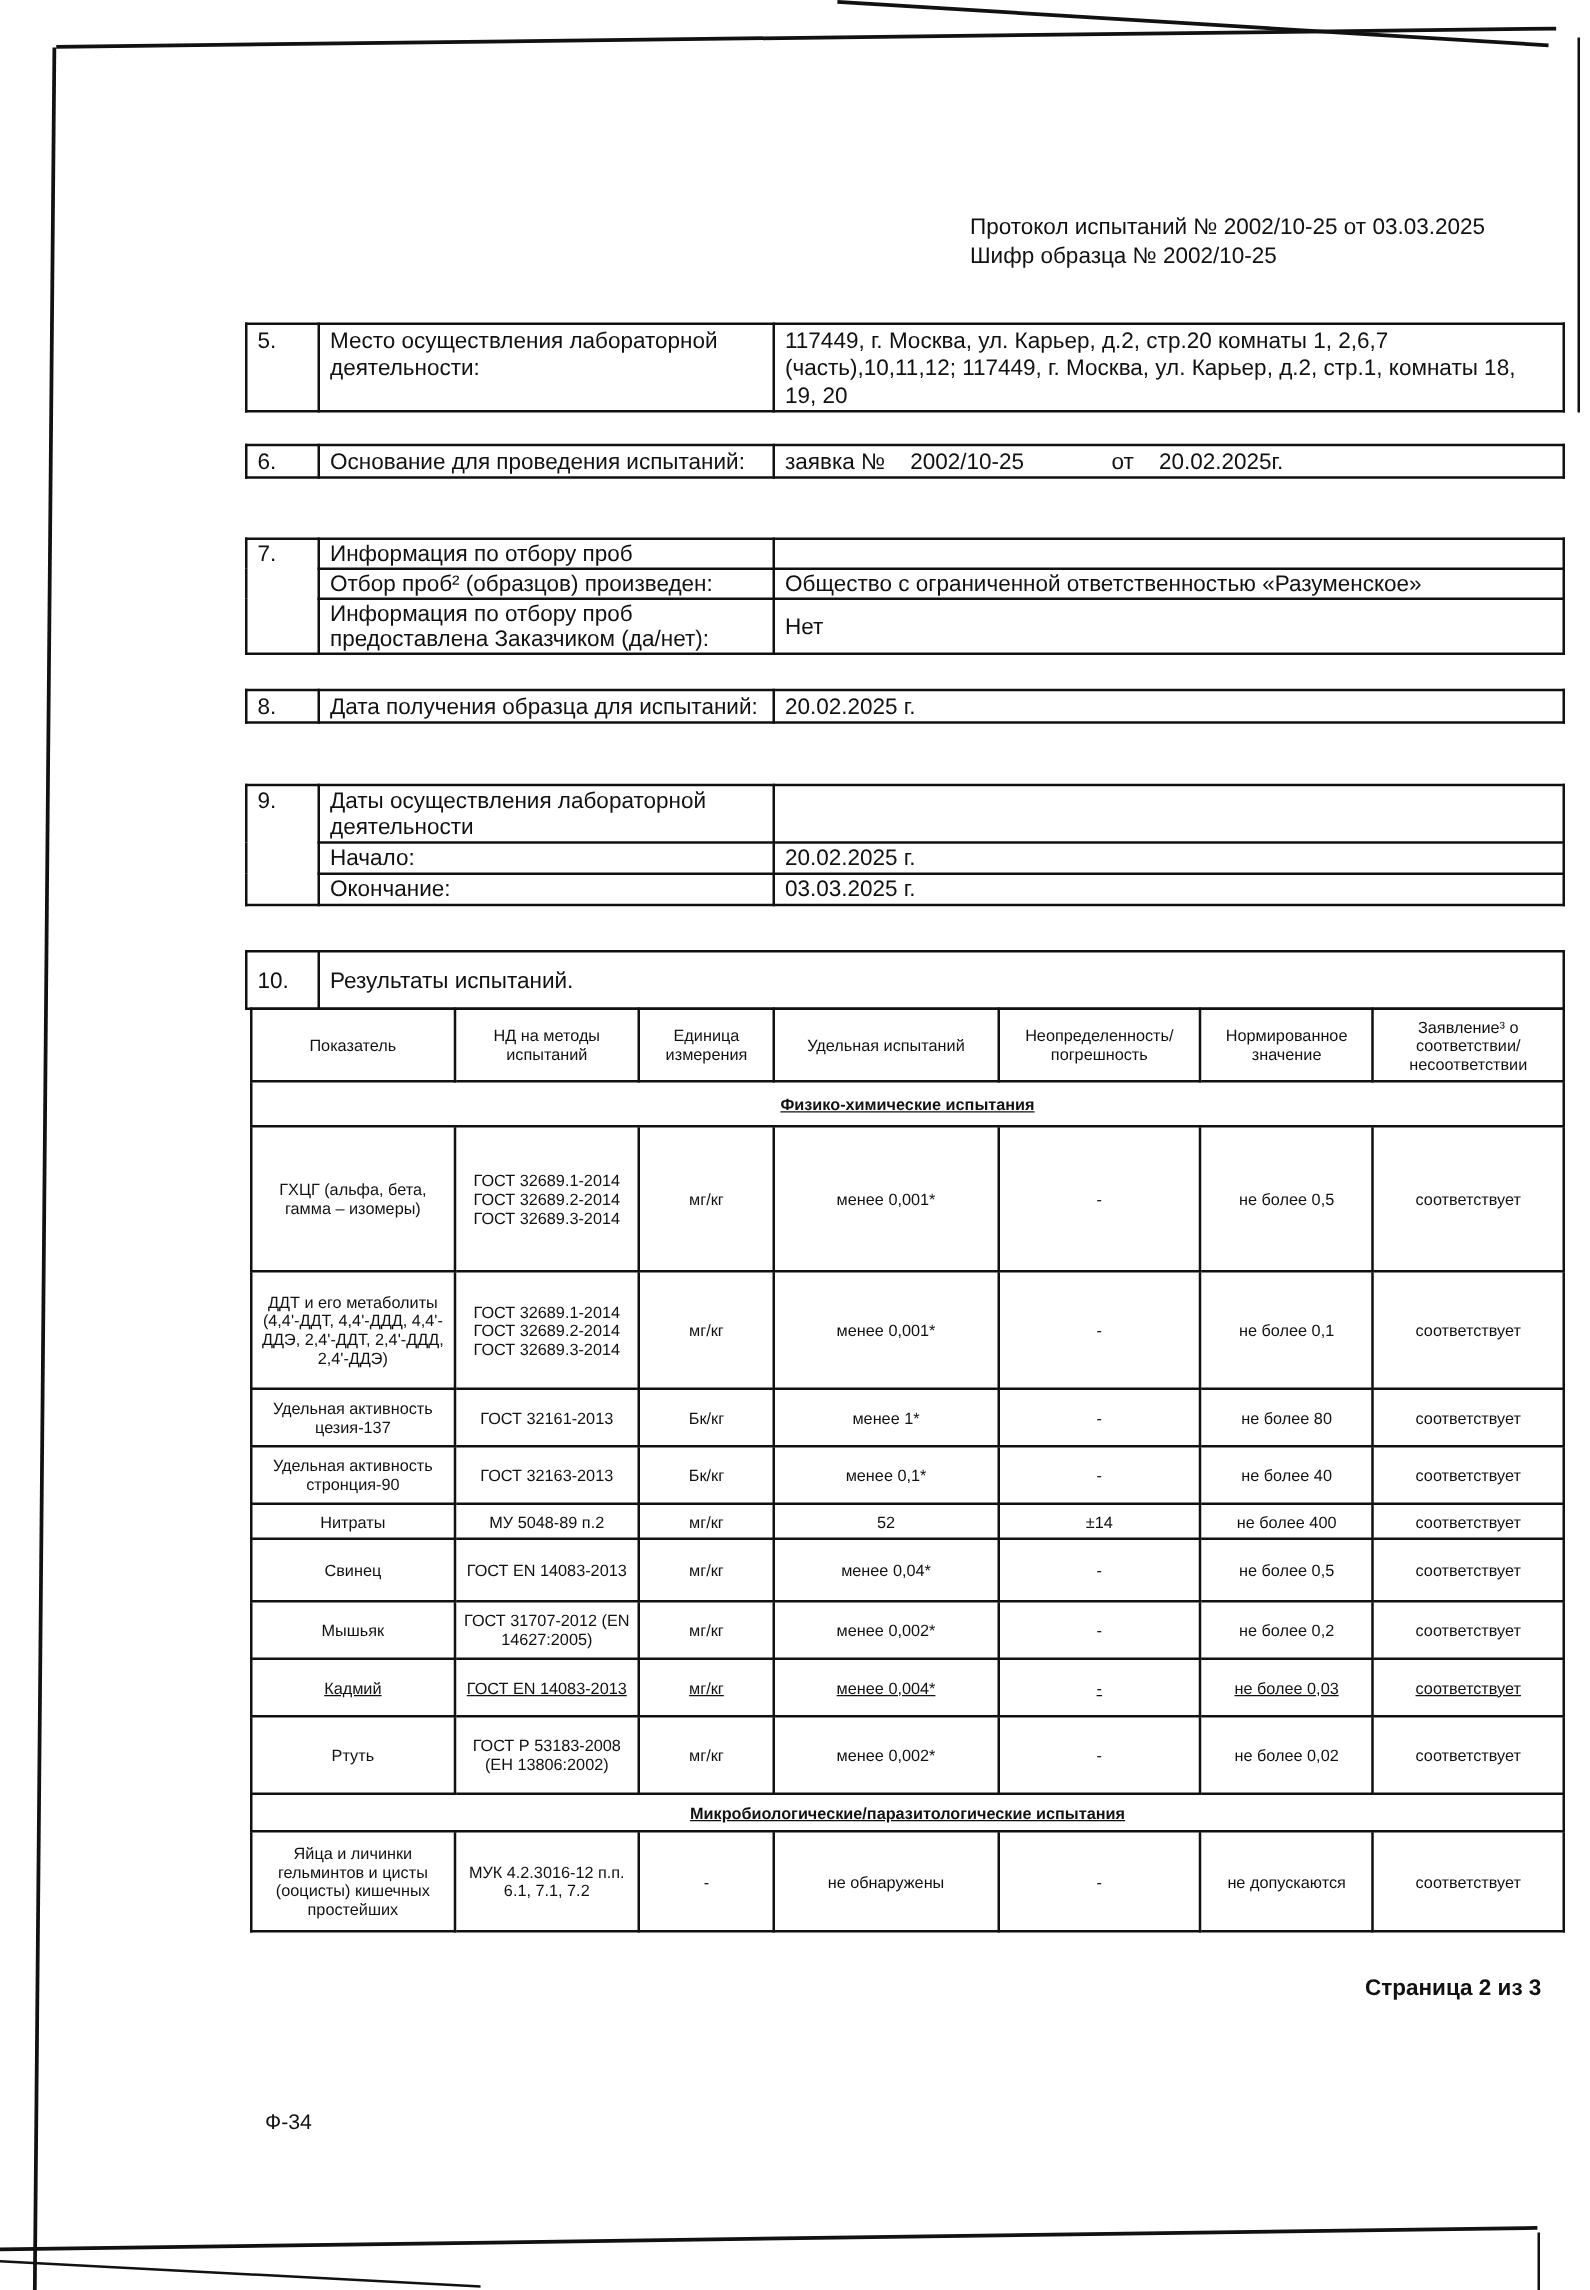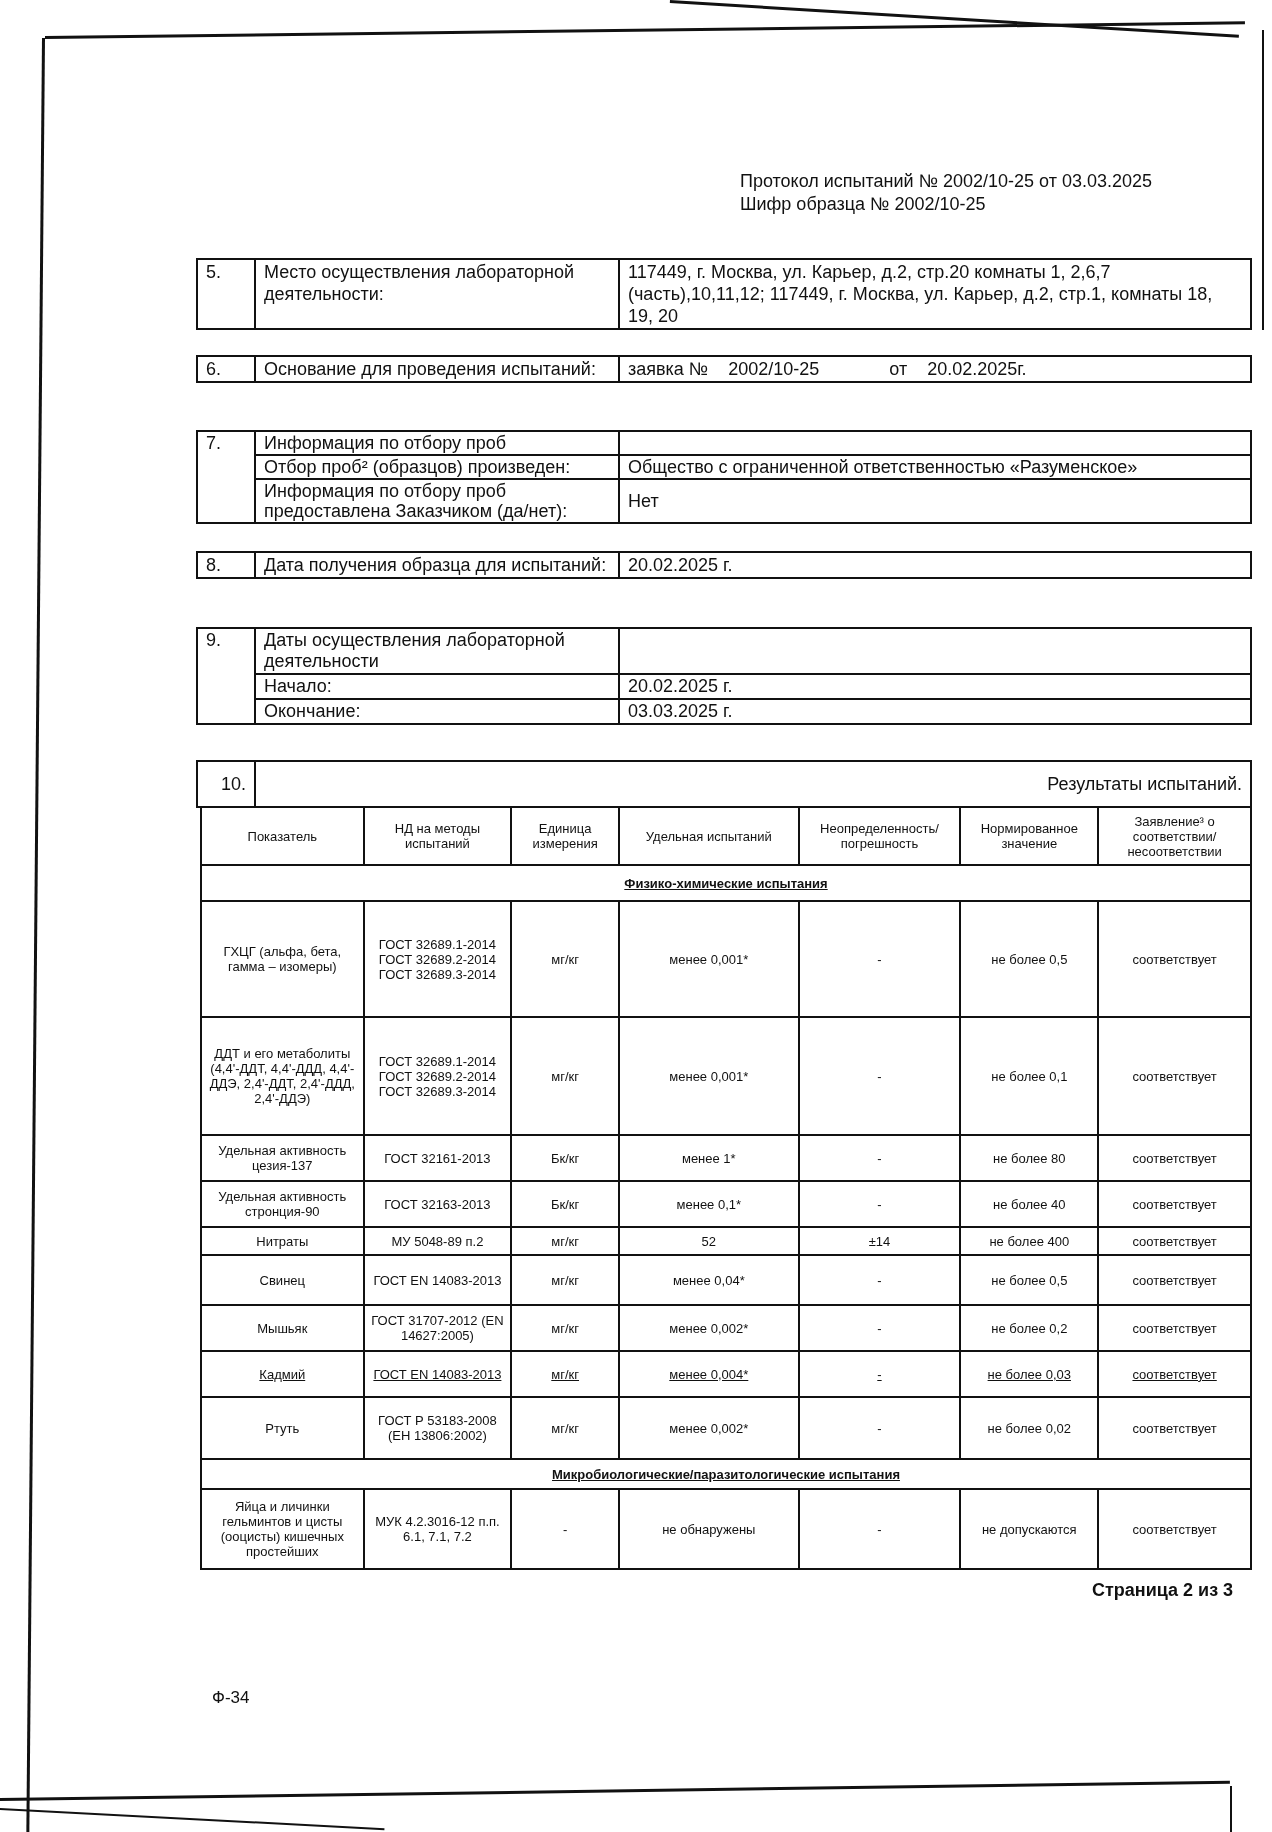--- a/index.html
+++ b/index.html
@@ -1,19 +1,19 @@
 <!DOCTYPE html>
 <html><head>
 <meta charset="utf-8">
 <style>
   html, body { margin:0; padding:0; background:#ffffff; }
   body { width:1272px; height:1832px; position:relative; overflow:hidden;
          font-family:"Liberation Sans", sans-serif; color:#111; }
   .scanline { position:absolute; background:#111; }
-  .header { position:absolute; left:740px; top:170px; font-size:18px; line-height:23px; }
+  .header { position:absolute; left:776px; top:170px; font-size:18px; line-height:23px; }
   table.info { position:absolute; border-collapse:collapse; font-size:18px; line-height:22px; }
   table.info td { border:2px solid #111; padding:1px 8px; vertical-align:top; }
   table.info td.num { width:40px; }
   table.info td.lbl { width:346px; }
   table.res { position:absolute; left:200px; top:806px; width:1052px; border-collapse:collapse;
               font-size:13px; line-height:15px; text-align:center; }
   table.res td, table.res th { border:2px solid #111; padding:2px 3px; vertical-align:middle; font-weight:normal; }
   table.res th { height:52px; }
   table.res .section td { height:30px; font-weight:bold;text-decoration:underline; }
   .footer-left { position:absolute; left:212px; top:1688px; font-size:17px; }
@@ -94,21 +94,21 @@
     <td class="lbl">Начало:</td>
     <td>20.02.2025 г.</td>
   </tr>
   <tr>
     <td class="lbl">Окончание:</td>
     <td>03.03.2025 г.</td>
   </tr>
 </tbody>
   </table>
 
-<table class="info" style="left:196px;top:760px;width:1056px;text-align:right;">
+<table class="info" style="left:196px;top:760px;width:1056px;">
   <tbody>
       <tr>
     <td class="num" style="height:42px;vertical-align:middle;">10.</td>
     <td style="vertical-align:middle;">Результаты испытаний.</td>
   </tr>
 </tbody>
   </table>
 
 <table class="res">
   <colgroup>
@@ -138,21 +138,21 @@
 
     <tr style="height:116px;padding-left:16px;">
       <td>ГХЦГ (альфа, бета, гамма – изомеры)</td>
       <td>ГОСТ 32689.1-2014 ГОСТ 32689.2-2014 ГОСТ 32689.3-2014</td>
       <td>мг/кг</td>
       <td>менее 0,001*</td>
       <td>-</td>
       <td>не более 0,5</td>
       <td>соответствует</td>
     </tr>
-    <tr style="height:118px;padding-left:12px;">
+    <tr style="height:94px;padding-left:12px;">
       <td>ДДТ и его метаболиты (4,4'-ДДТ, 4,4'-ДДД, 4,4'-ДДЭ, 2,4'-ДДТ, 2,4'-ДДД, 2,4'-ДДЭ)</td>
       <td>ГОСТ 32689.1-2014 ГОСТ 32689.2-2014 ГОСТ 32689.3-2014</td>
       <td>мг/кг</td>
       <td>менее 0,001*</td>
       <td>-</td>
       <td>не более 0,1</td>
       <td>соответствует</td>
     </tr>
     <tr style="height:46px;">
       <td>Удельная активность цезия-137</td>

